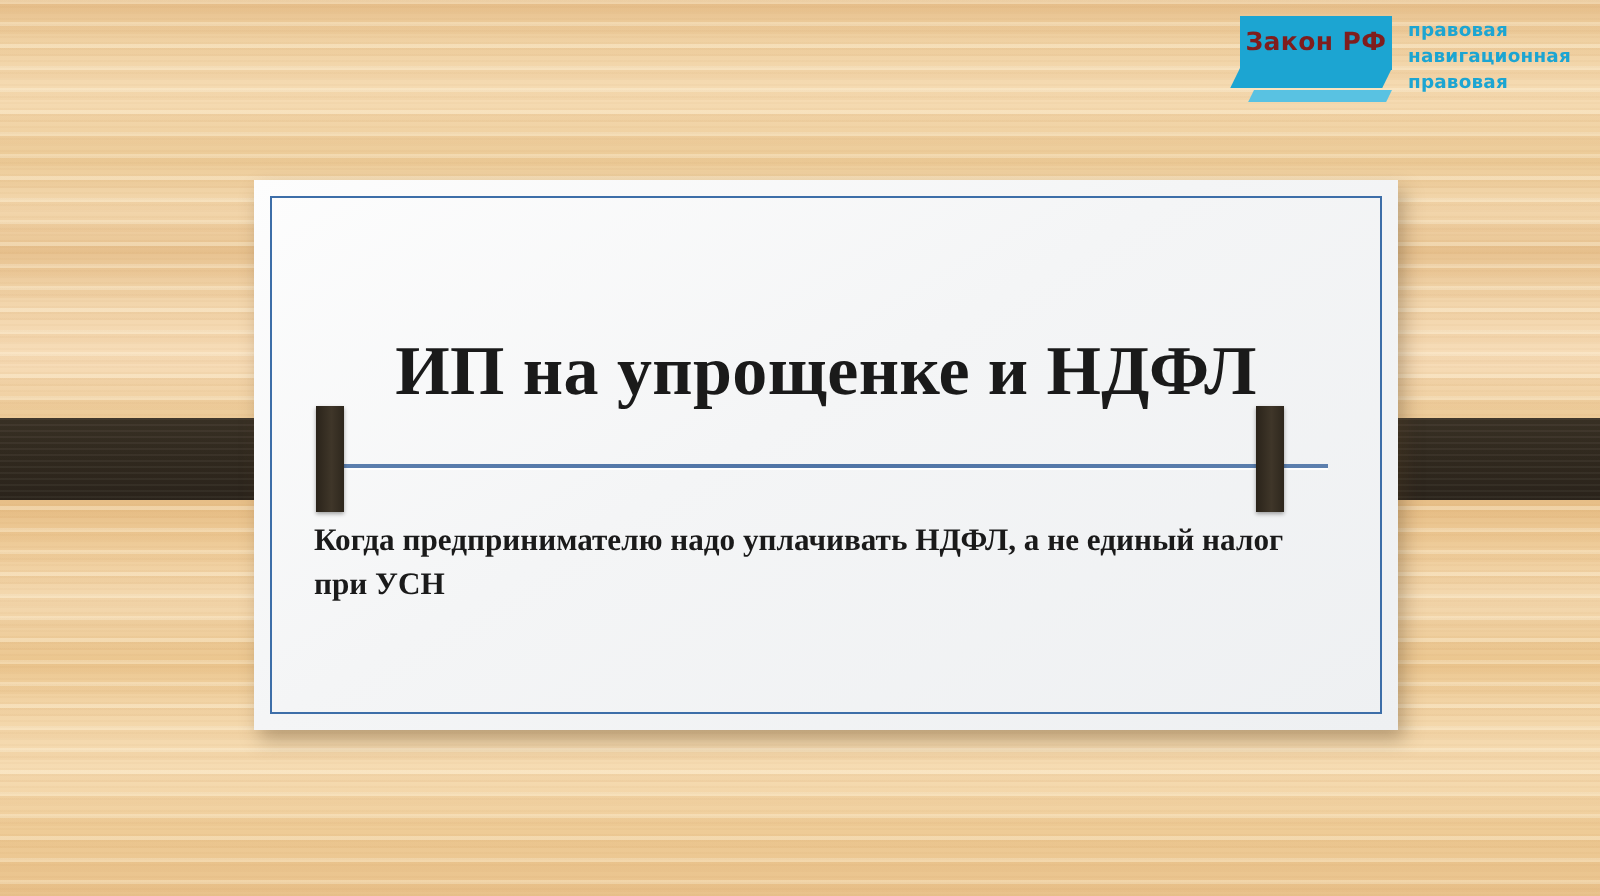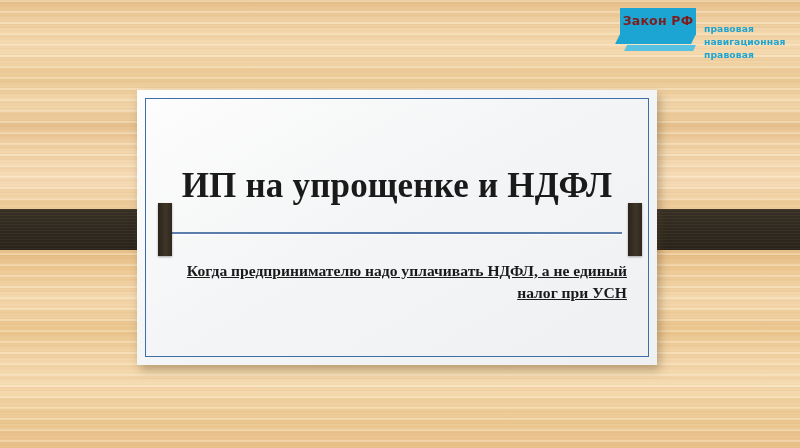--- a/index.html
+++ b/index.html
@@ -111,21 +111,20 @@
     position: absolute;
     top: 1px;
     left: 84px;
     color: #1ca5d2;
     font-family: "DejaVu Sans", sans-serif;
     font-size: 9.2px;
     font-weight: bold;
     line-height: 1.42;
     letter-spacing: 0.1px;
     white-space: nowrap;
-    margin-top: 13px;
   }
 
   
   .ribbon-left, .ribbon-right {
     position: absolute;
     top: 209px;
     height: 41px;
     background:
       repeating-linear-gradient(to bottom,
         rgba(255,255,255,0.035) 0px,
@@ -144,23 +143,23 @@
     width: 14px;
     background: linear-gradient(to right, #2a231a 0%, #3f3629 55%, #2e271d 100%);
     box-shadow: 0 1px 2px rgba(0,0,0,0.35);
   }
   .fold-left  { left: 158px; }
   .fold-right { left: 628px; }
 
   
   .card {
     position: absolute;
-    left: 137px;
+    left: 127px;
     top: 90px;
-    width: 520px;
+    width: 572px;
     height: 275px;
     background: linear-gradient(150deg, #fdfdfd 0%, #f4f5f6 45%, #eef0f2 100%);
     box-shadow: 3px 5px 9px rgba(80,60,35,0.35);
     padding: 0;
   }
   .card-inner-border {
     position: absolute;
     left: 8px;
     top: 8px;
     right: 8px;
@@ -196,27 +195,26 @@
     right: 13px;
     height: 2px;
     background: linear-gradient(to right, #5c7fae, #4f74a6 50%, #5c7fae);
     box-shadow: 0 1px 0 rgba(255,255,255,0.85);
   }
   .slide-subtitle {
     position: absolute;
     top: 170px;
     left: 8px;
     right: 8px;
-    text-align: right;
+    text-align: left;
     font-family: "Liberation Serif", serif;
     font-weight: bold;
     font-size: 15.6px;
     line-height: 1.42;
     color: #1a1a1a;
-    text-decoration: underline;
   }
 </style>
 </head>
 <body>
 
 <div class="slide">
 
   <div class="ribbon-left"></div>
   <div class="ribbon-right"></div>
 

